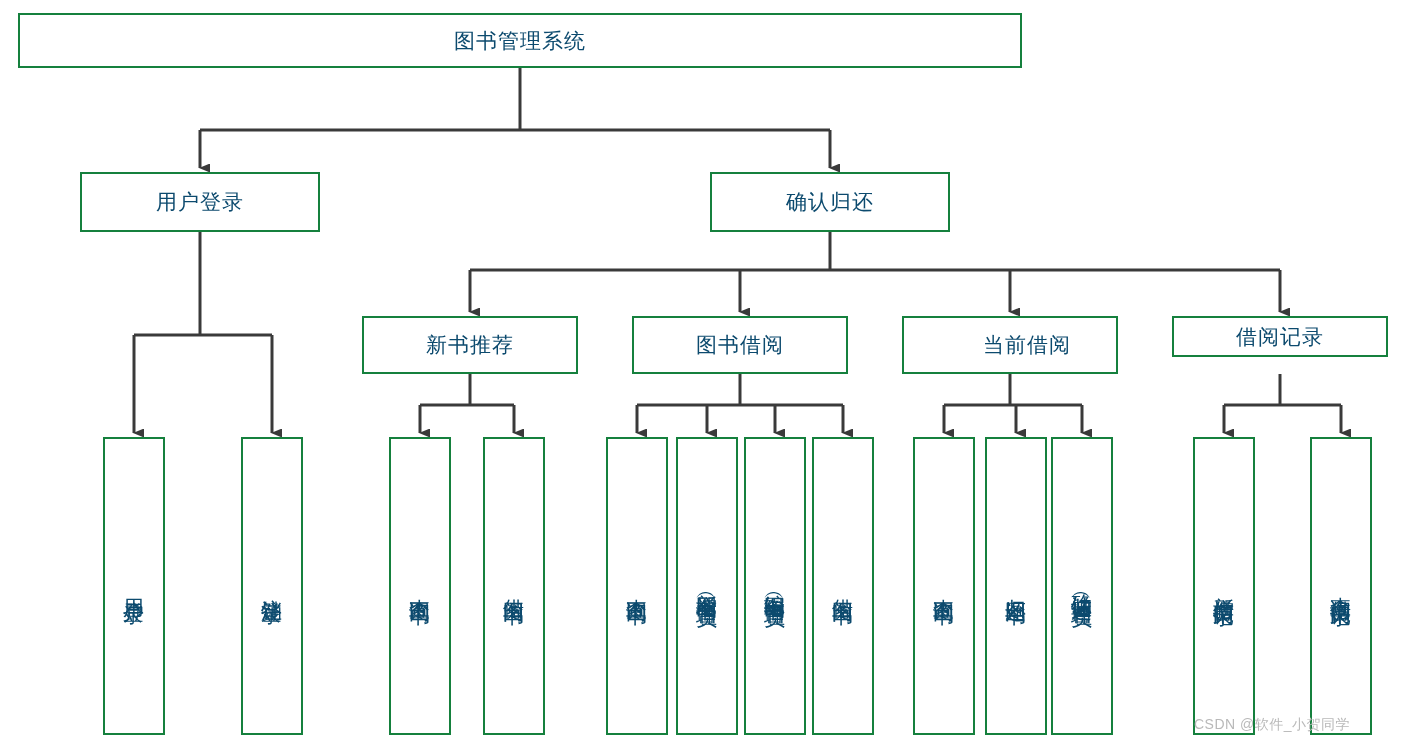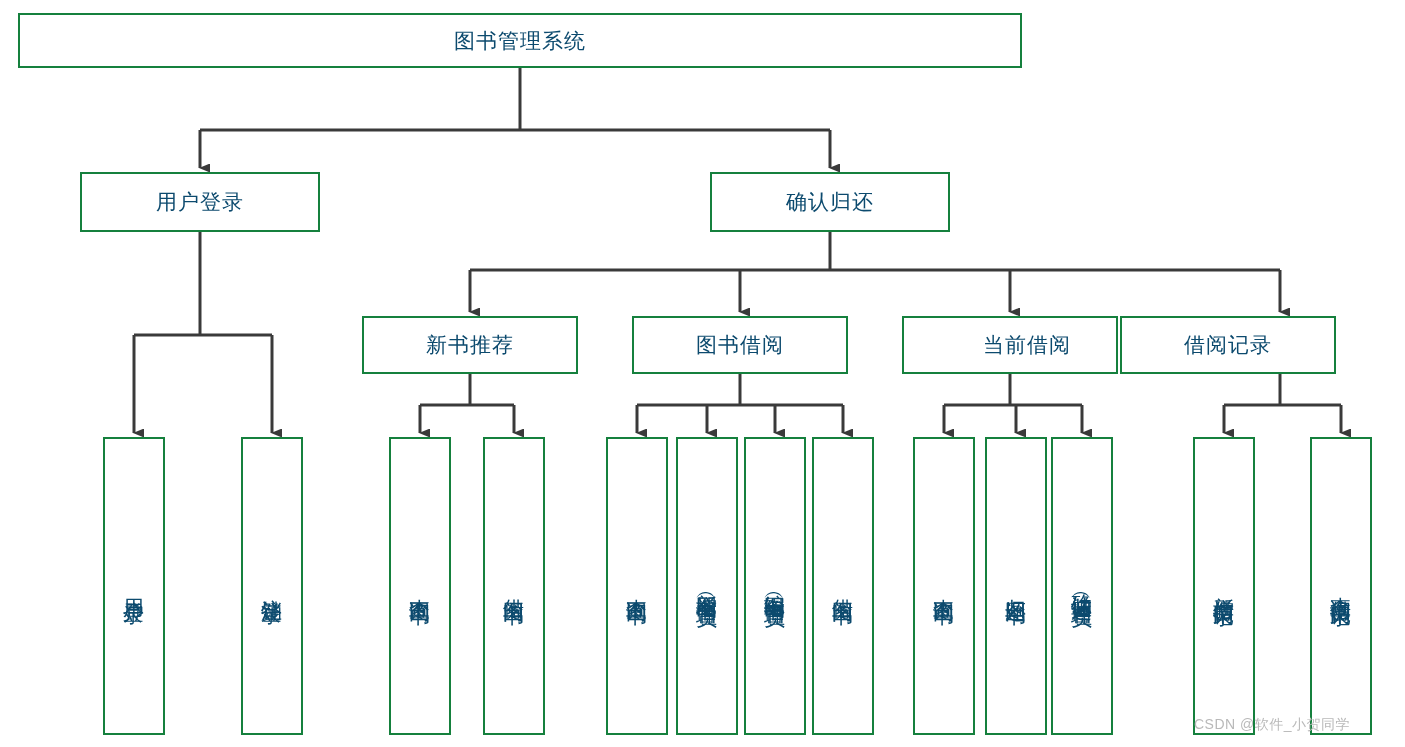--- a/index.html
+++ b/index.html
@@ -124,21 +124,21 @@
 
   <div class="node horiz" style="left:362px; top:316px; width:216px; height:58px;">
     <span>新书推荐</span>
   </div>
   <div class="node horiz" style="left:632px; top:316px; width:216px; height:58px;font-family:Liberation Mono, monospace;">
     <span>图书借阅</span>
   </div>
   <div class="node horiz" style="left:902px; top:316px; width:216px; height:58px;padding-left:34px;">
     <span>当前借阅</span>
   </div>
-  <div class="node horiz" style="left:1120px; top:316px; width:216px; height:58px;text-align:right;">
+  <div class="node horiz" style="left:1172px; top:316px; width:216px; height:41px;text-align:right;">
     <span>借阅记录</span>
   </div>
 
   <div class="node vert" style="left:103px; top:437px; width:62px; height:298px;">
     <span class="vtext">用户登录</span>
   </div>
   <div class="node vert" style="left:241px; top:437px; width:62px; height:298px;">
     <span class="vtext">注销登录</span>
   </div>
 

